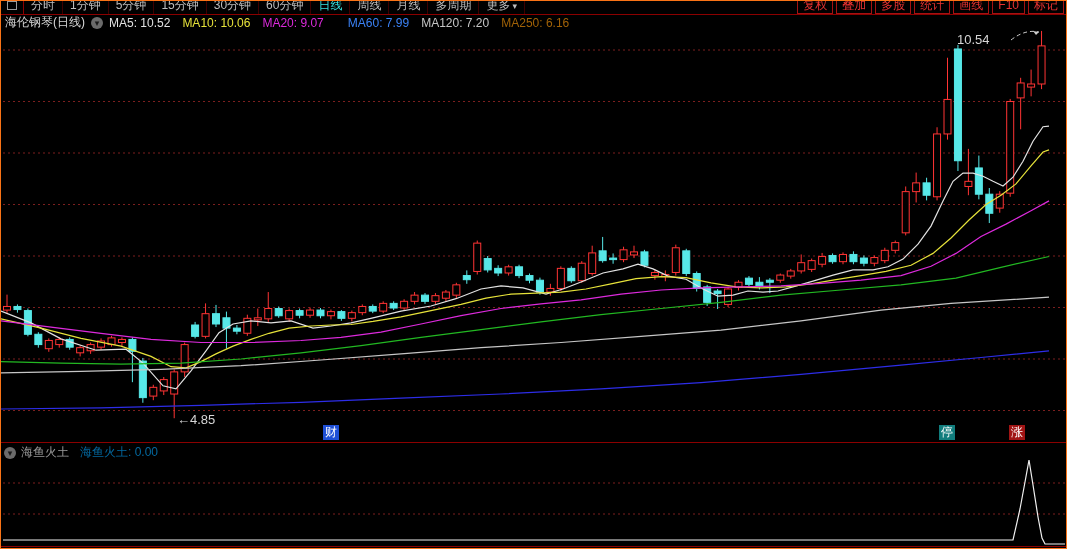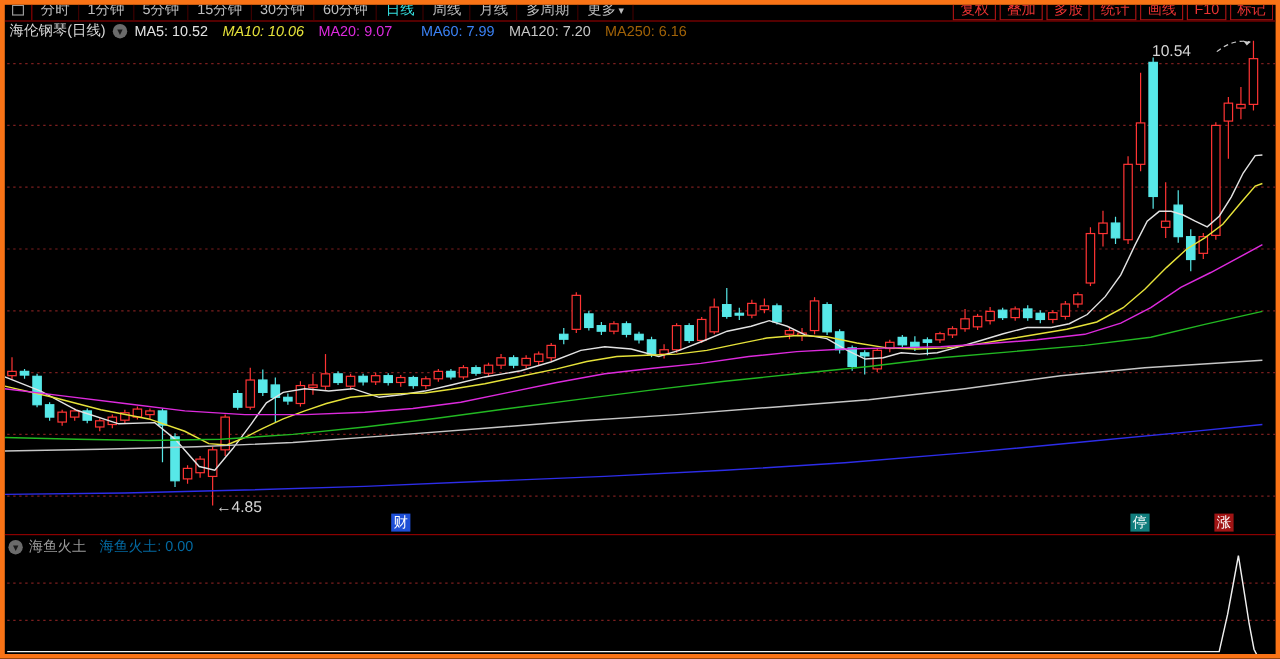--- a/index.html
+++ b/index.html
@@ -1,17 +1,17 @@
 <!DOCTYPE html>
 <html><head>
 <meta charset="utf-8">
 <style>
   html,body{margin:0;padding:0;background:#000;}
   .screen{position:relative;width:1067px;height:549px;background:#000;box-sizing:border-box;
-          border:4px solid #f97316;overflow:hidden;font-family:"Liberation Sans",sans-serif;}
+          border:1px solid #f97316;overflow:hidden;font-family:"Liberation Sans",sans-serif;}
   
   .menubar{position:absolute;left:0;top:0;width:100%;height:13px;border-bottom:1px solid #8b0000;
            overflow:hidden;white-space:nowrap;}
   .menubar-inner{position:relative;top:-5px;display:flex;align-items:center;height:18px;}
   .app-icon-box{width:22px;height:18px;border-right:1px solid #8b0000;display:flex;align-items:center;justify-content:center;flex:none;}
   .app-icon{width:10px;height:9px;border:1px solid #9a9a9a;box-sizing:border-box;}
   .menu-item{color:#bdbdbd;font-size:12px;padding:0 7px;border-right:1px solid #3d0000;cursor:default;}
   .menu-item.active{color:#35e0e0;}
   .menu-chevron{font-size:9px;color:#bdbdbd;margin-left:2px;}
   .menu-right{position:absolute;right:2px;top:0;height:15px;display:flex;overflow:hidden;}
@@ -297,21 +297,21 @@
         <span class="top-btn">F10</span>
         <span class="top-btn">标记</span>
       </div>
   </div>
 
   <div class="titlebar">
     <span class="sym-title">海伦钢琴(日线)</span>
     <span class="circle-ico">▾</span>
     <span class="ma-readouts" id="ma-readouts">
         <span style="color: rgb(226, 226, 226);">MA5: 10.52</span>
-        <span style="color: rgb(230, 226, 58); font-style: italic;">MA10: 10.06</span>
+        <span style="color: rgb(230, 226, 58);">MA10: 10.06</span>
         <span style="color: rgb(221, 42, 221);">MA20: 9.07</span>
         <span style="color: #3b82f6; margin-left: 12px;">MA60: 7.99</span>
         <span style="color: rgb(198, 198, 198);">MA120: 7.20</span>
         <span style="color: #a16207;">MA250: 6.16</span>
       </span>
   </div>
 
   <div class="float-label" id="high-label" style="left: 956px; top: 31px;">10.54</div>
   <div class="float-label" id="low-label" style="left: 176px; top: 411px;">←4.85</div>
 

